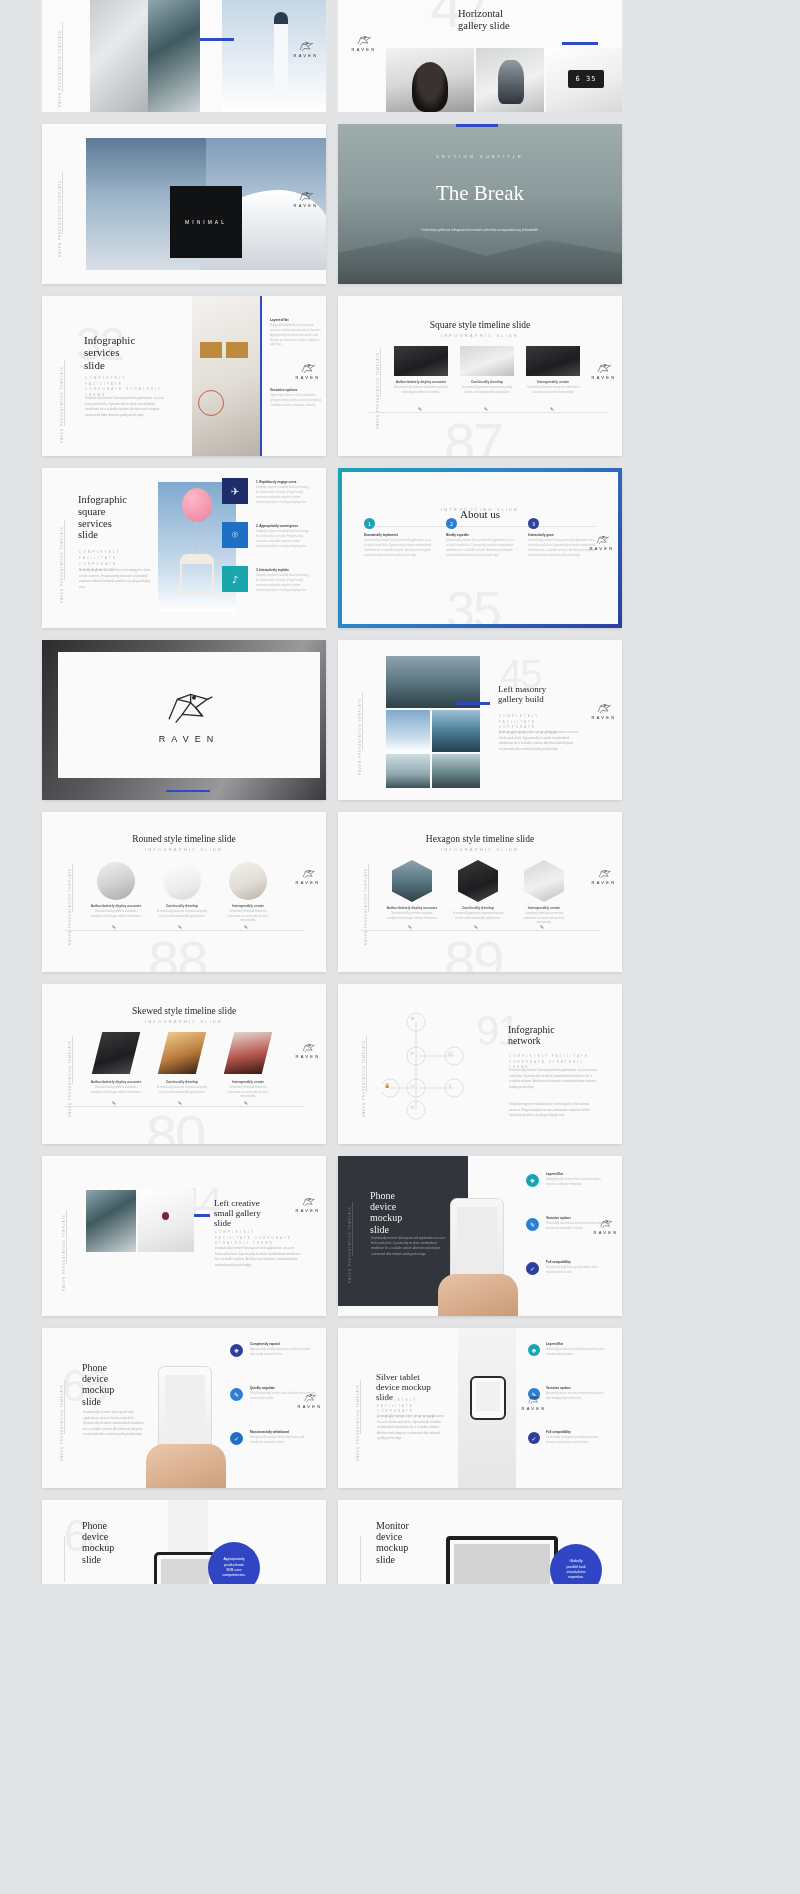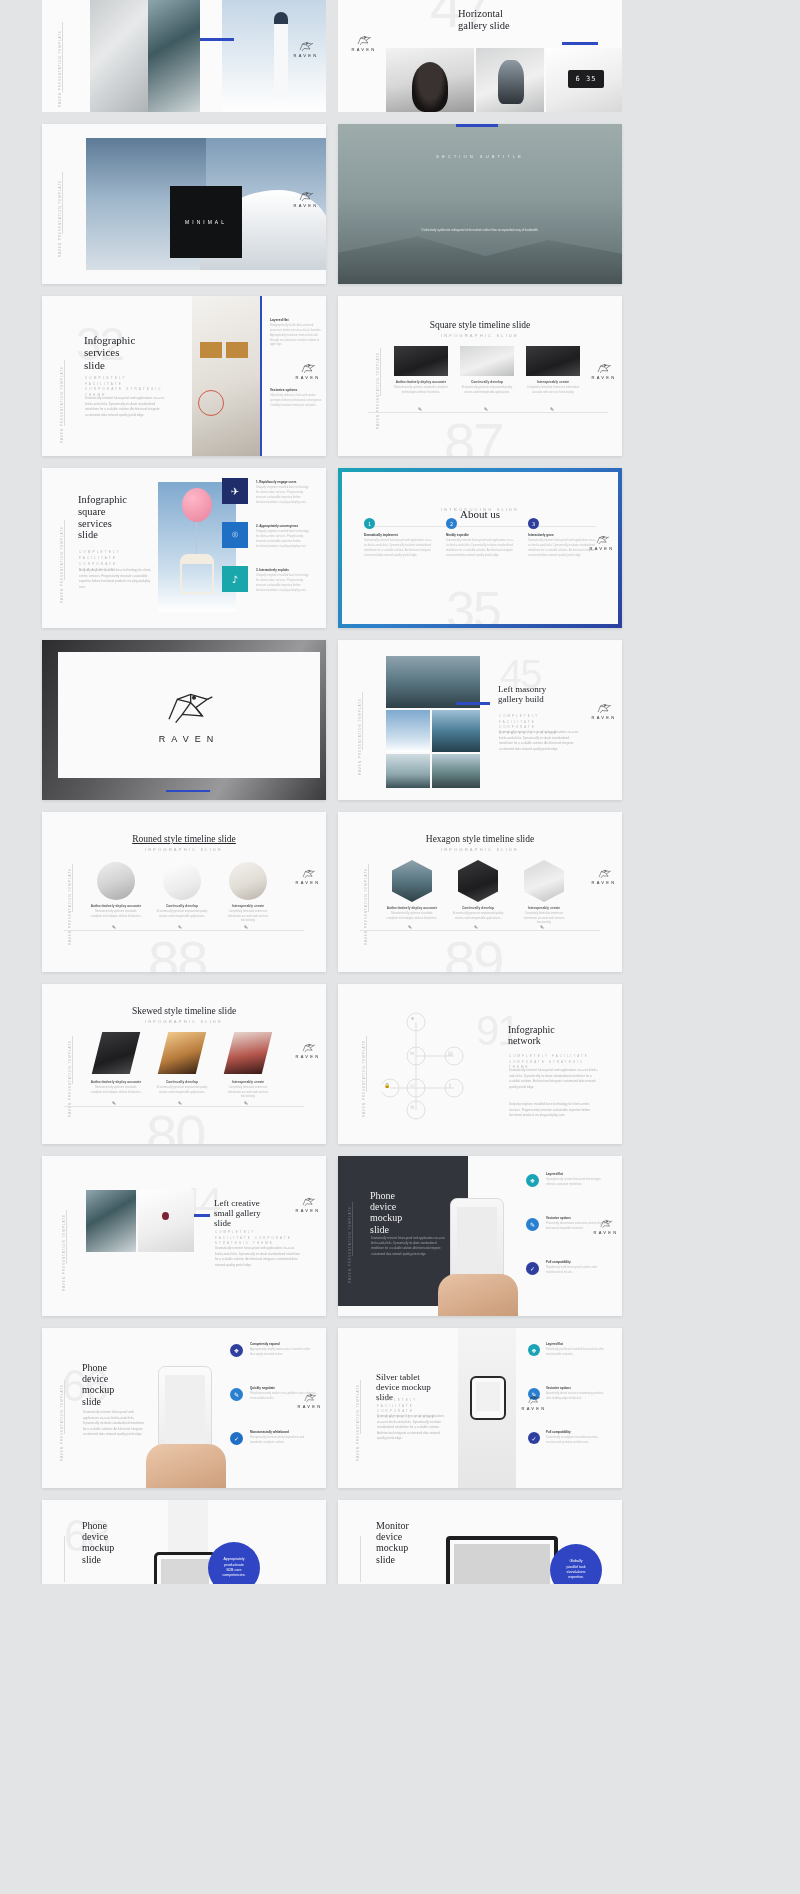--- a/index.html
+++ b/index.html
@@ -233,20 +233,21 @@
             <polyline points="27,8 30,6.5"></polyline>
         </svg>
         <div class="lw">RAVEN</div>
       </div>
     </div>
 
     <div class="slide fog">
       <div style="position:absolute;left:0;bottom:0;width:100%;height:58px;background:linear-gradient(180deg,rgba(80,92,95,0) 0%,#5a6769 60%,#485356 100%);clip-path:polygon(0 46%,28% 18%,52% 52%,74% 24%,100% 48%,100% 100%,0 100%);"></div>
       <div class="accent-bar" style="left:118px;top:0;width:42px;"></div>
       <div style="position:absolute;left:0;top:30px;width:100%;text-align:center;font-family:'Liberation Sans',sans-serif;font-size:4.2px;letter-spacing:3px;color:#e9eced;">SECTION SUBTITLE</div>
+      <div class="ttl" style="position:absolute;left:0;top:58px;width:100%;text-align:center;font-size:21px;color:#ffffff;">The Break</div>
       <div style="position:absolute;left:70px;top:104px;width:144px;text-align:center;font-family:'Liberation Sans',sans-serif;font-size:2.8px;line-height:1.8;color:#e3e7e8;">Distinctively synthesize orthogonal niche markets rather than an expanded array of bandwidth.</div>
     </div>
   </div>
 
   <div class="row">
     <div class="slide">
       <div class="bignum" style="left:34px;top:30px;font-size:46px;">32</div>
       <div class="vrule" style="left:22px;top:64px;height:66px;"></div>
       <div class="vtext" style="left:18px;top:70px;">RAVEN PRESENTATION TEMPLATE</div>
       <div class="ttl" style="position:absolute;left:42px;top:38px;font-size:11px;white-space:pre-line;">Infographic
@@ -451,21 +452,21 @@
             <polyline points="27,8 30,6.5"></polyline>
         </svg>
         <div class="lw">RAVEN</div>
       </div>
     </div>
   </div>
 
   <div class="row">
     <div class="slide">
       <div class="bignum" style="left:106px;bottom:-12px;font-size:56px;">88</div>
-      <div class="ttl" style="position:absolute;left:0;top:22px;width:100%;text-align:center;font-size:9.5px;text-decoration:underline;">Rouned style timeline slide</div>
+      <div class="ttl" style="position:absolute;left:0;top:22px;width:100%;text-align:center;font-size:9.5px;">Rouned style timeline slide</div>
       <div class="sub" style="position:absolute;left:0;top:35px;width:100%;text-align:center;">INFOGRAPHIC SLIDE</div>
       <div class="vrule" style="left:30px;top:52px;height:48px;"></div>
       <div class="vtext" style="left:26px;top:56px;">RAVEN PRESENTATION TEMPLATE</div>
       <div class="tl-wrap" style="left:48px;top:50px;gap:14px;">
         <div class="tl-item" style="width:52px;">
           <div class="ph ph-desk" style="position:relative;width:38px;height:38px;border-radius:50%;margin:0 auto;"></div>
           <div class="tl-cap">Authoritatively deploy accurate</div>
           <div class="tl-txt">Monotonectally optimize standards compliant technologies without frictionless.</div>
         </div>
         <div class="tl-item" style="width:52px;">

